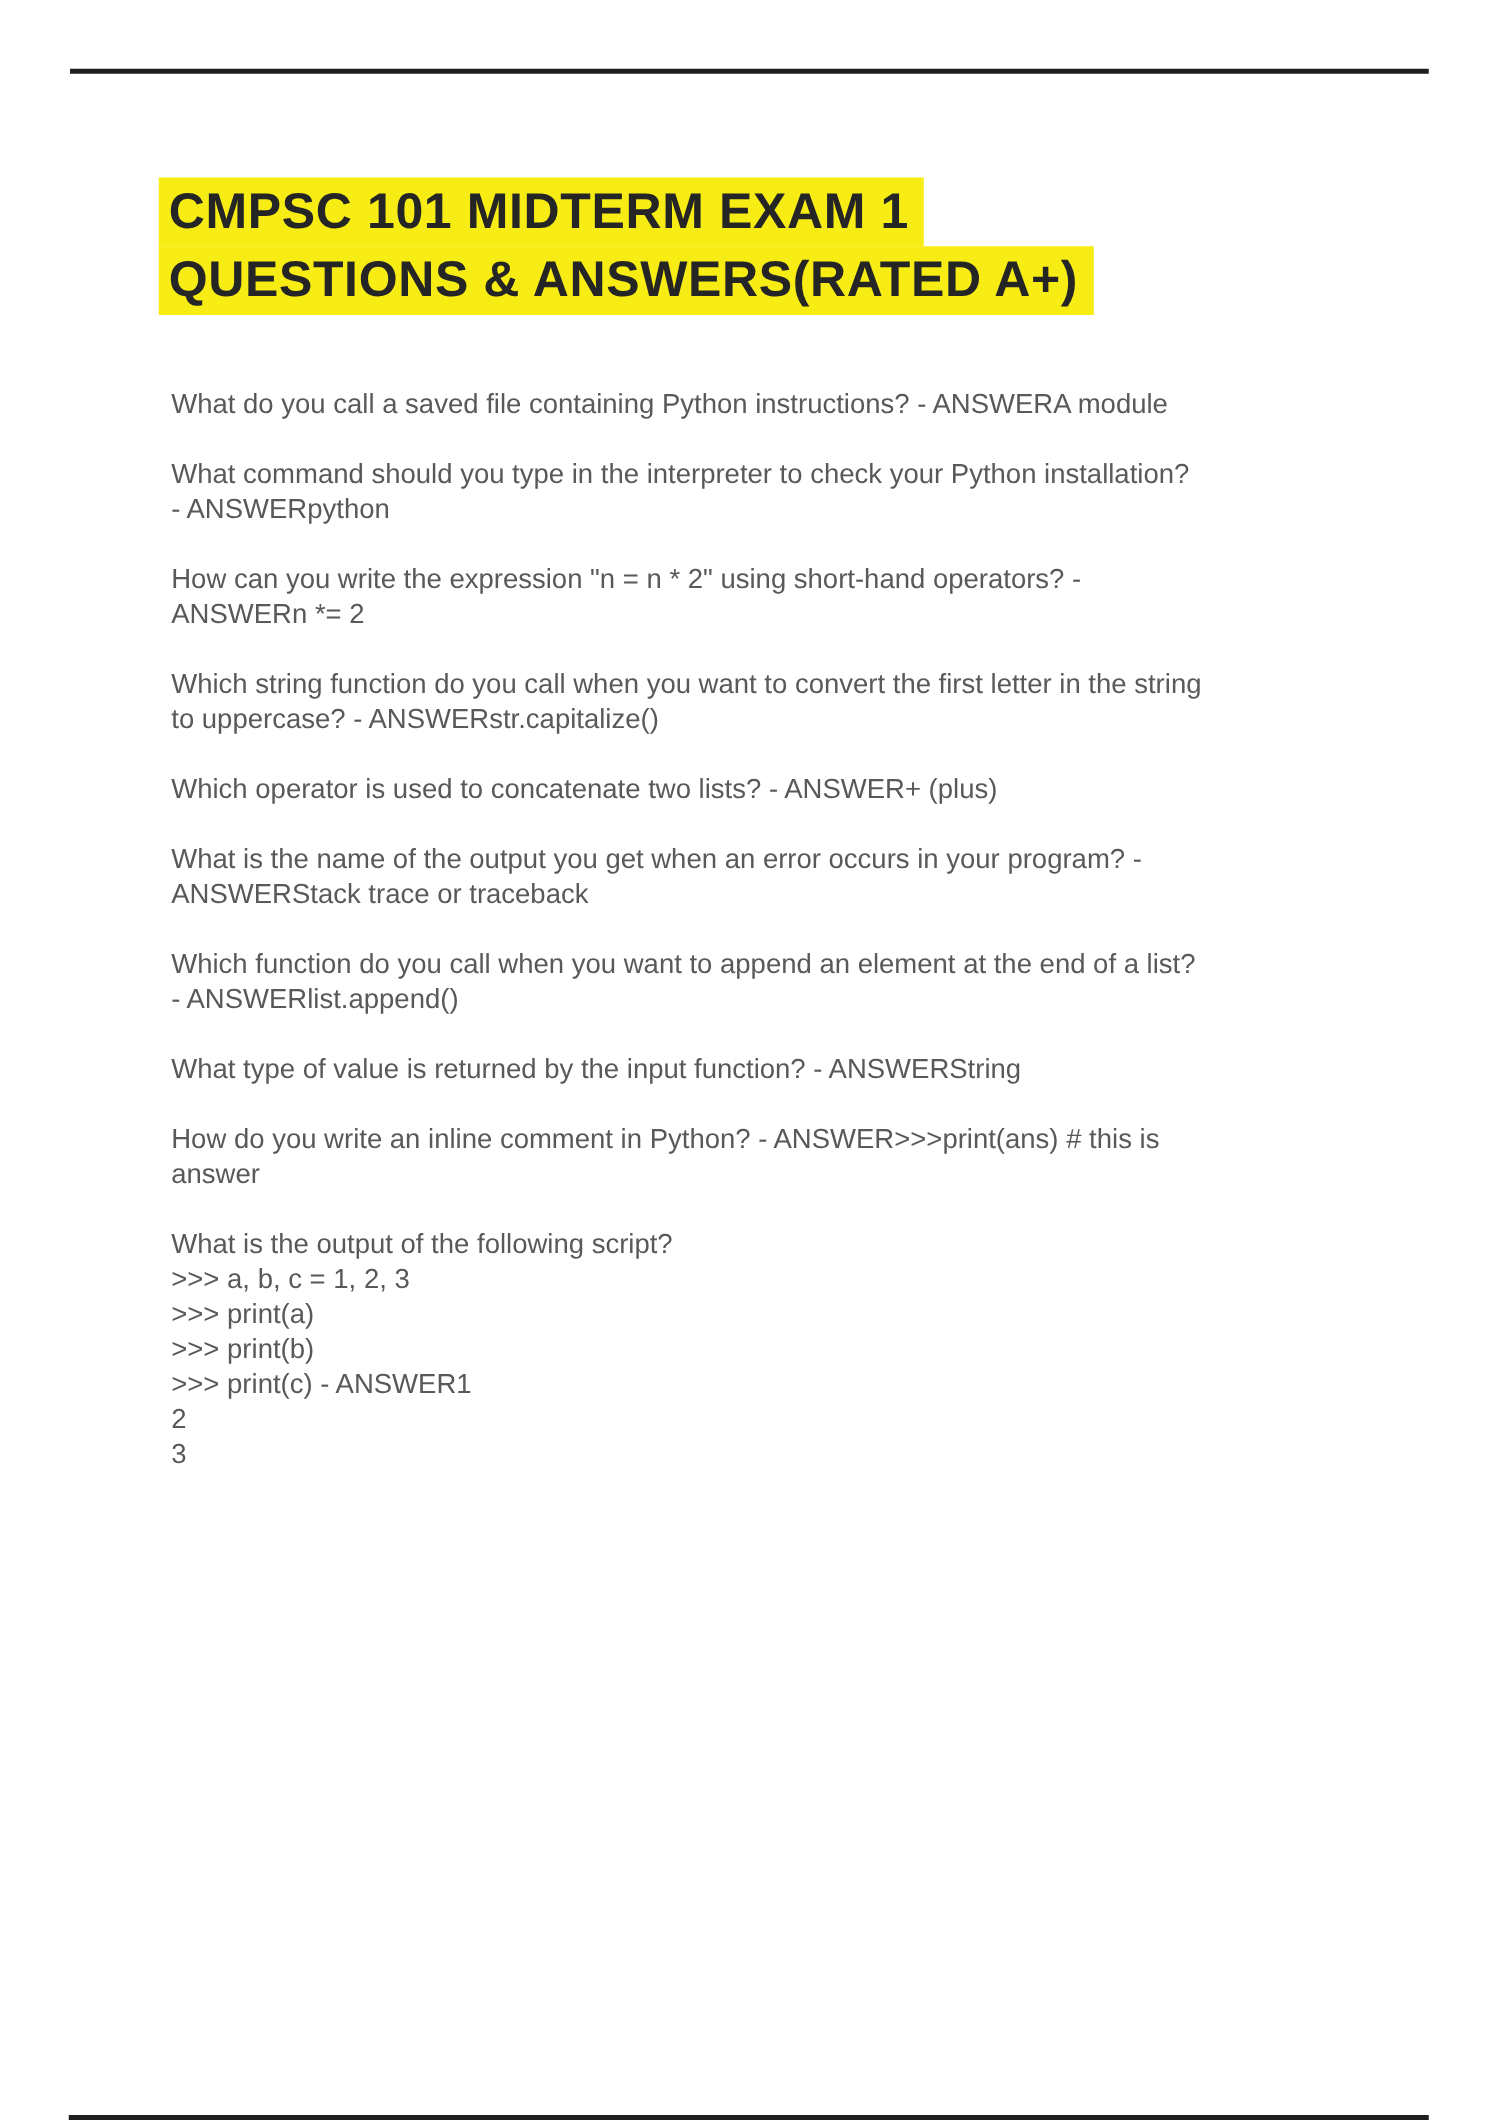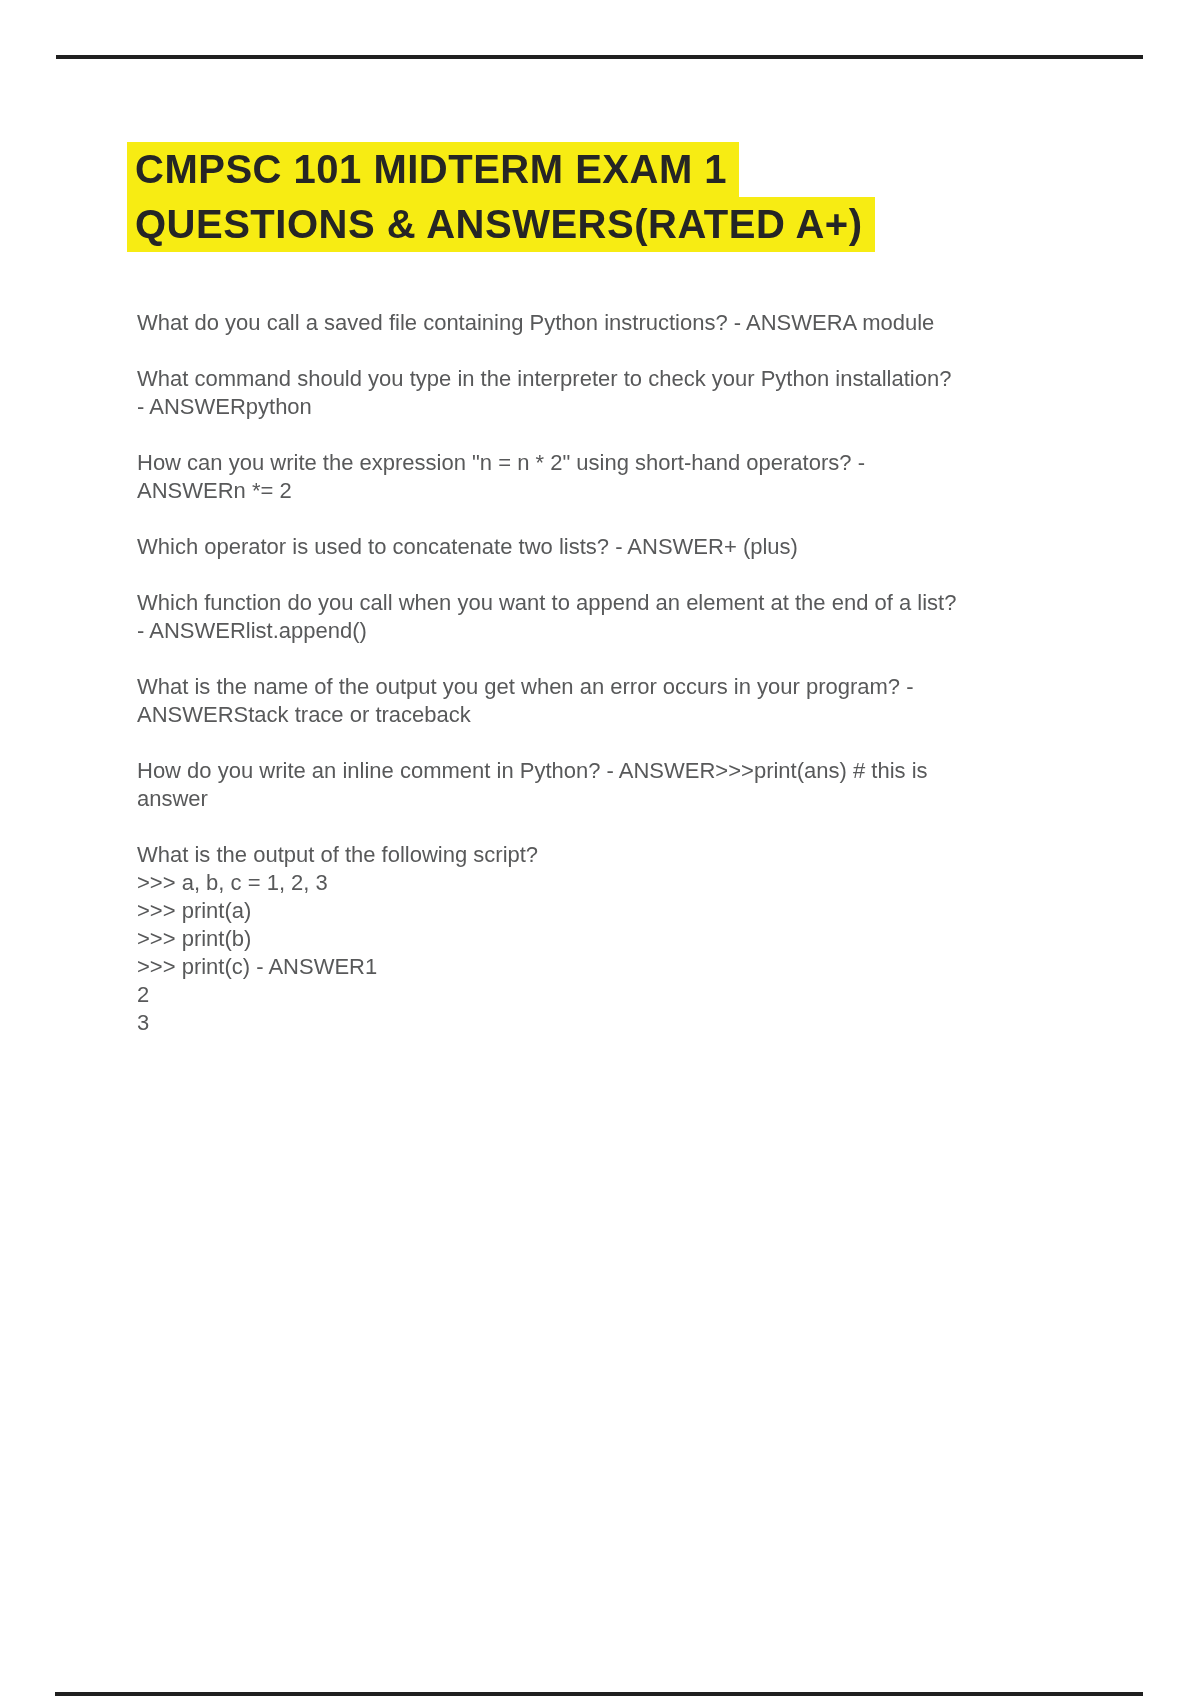--- a/index.html
+++ b/index.html
@@ -66,25 +66,28 @@
     <span class="title-line">CMPSC 101 MIDTERM EXAM 1</span>
     <span class="title-line">QUESTIONS &amp; ANSWERS(RATED A+)</span>
   </div>
 
   <div class="content">
     <p class="qa">What do you call a saved file containing Python instructions? - ANSWERA module</p>
     <p class="qa">What command should you type in the interpreter to check your Python installation?
 - ANSWERpython</p>
     <p class="qa">How can you write the expression "n = n * 2" using short-hand operators? -
 ANSWERn *= 2</p>
+    <p class="qa">Which string function do you call when you want to convert the first letter in the string
+to uppercase? - ANSWERstr.capitalize()</p>
     <p class="qa">Which operator is used to concatenate two lists? - ANSWER+ (plus)</p>
+    <p class="qa">What is the name of the output you get when an error occurs in your program? -
+ANSWERStack trace or traceback</p>
     <p class="qa">Which function do you call when you want to append an element at the end of a list?
 - ANSWERlist.append()</p>
-    <p class="qa">What is the name of the output you get when an error occurs in your program? -
-ANSWERStack trace or traceback</p>
+    <p class="qa">What type of value is returned by the input function? - ANSWERString</p>
     <p class="qa">How do you write an inline comment in Python? - ANSWER&gt;&gt;&gt;print(ans) # this is
 answer</p>
     <p class="qa">What is the output of the following script?
 &gt;&gt;&gt; a, b, c = 1, 2, 3
 &gt;&gt;&gt; print(a)
 &gt;&gt;&gt; print(b)
 &gt;&gt;&gt; print(c) - ANSWER1
 2
 3</p>
   </div>

